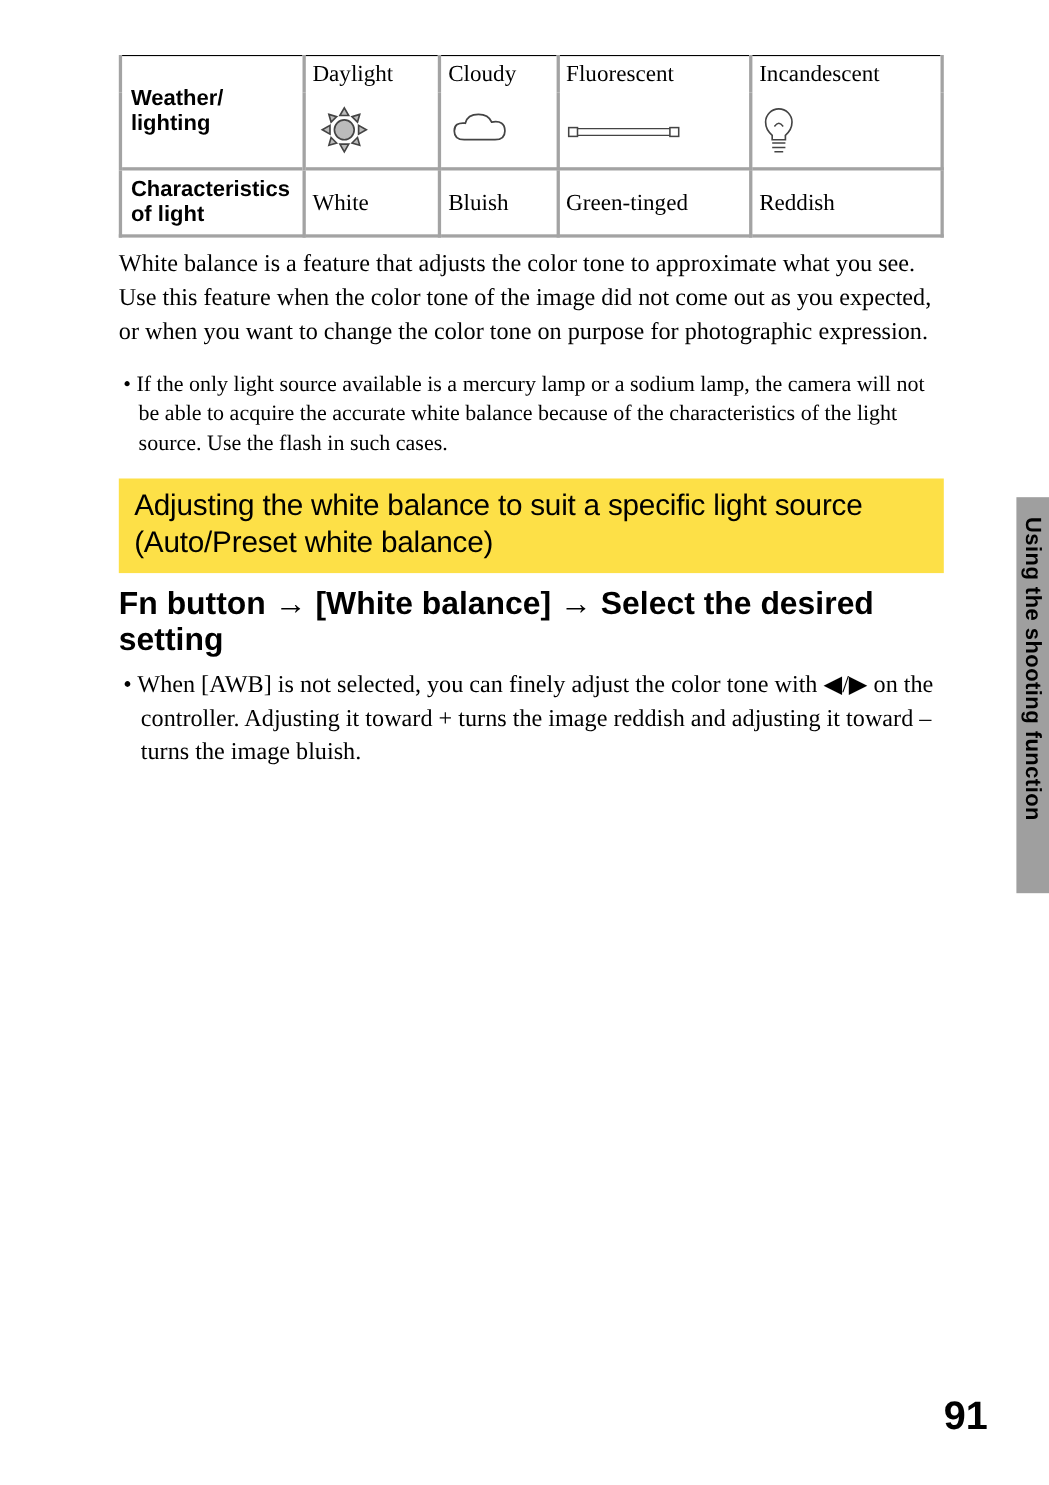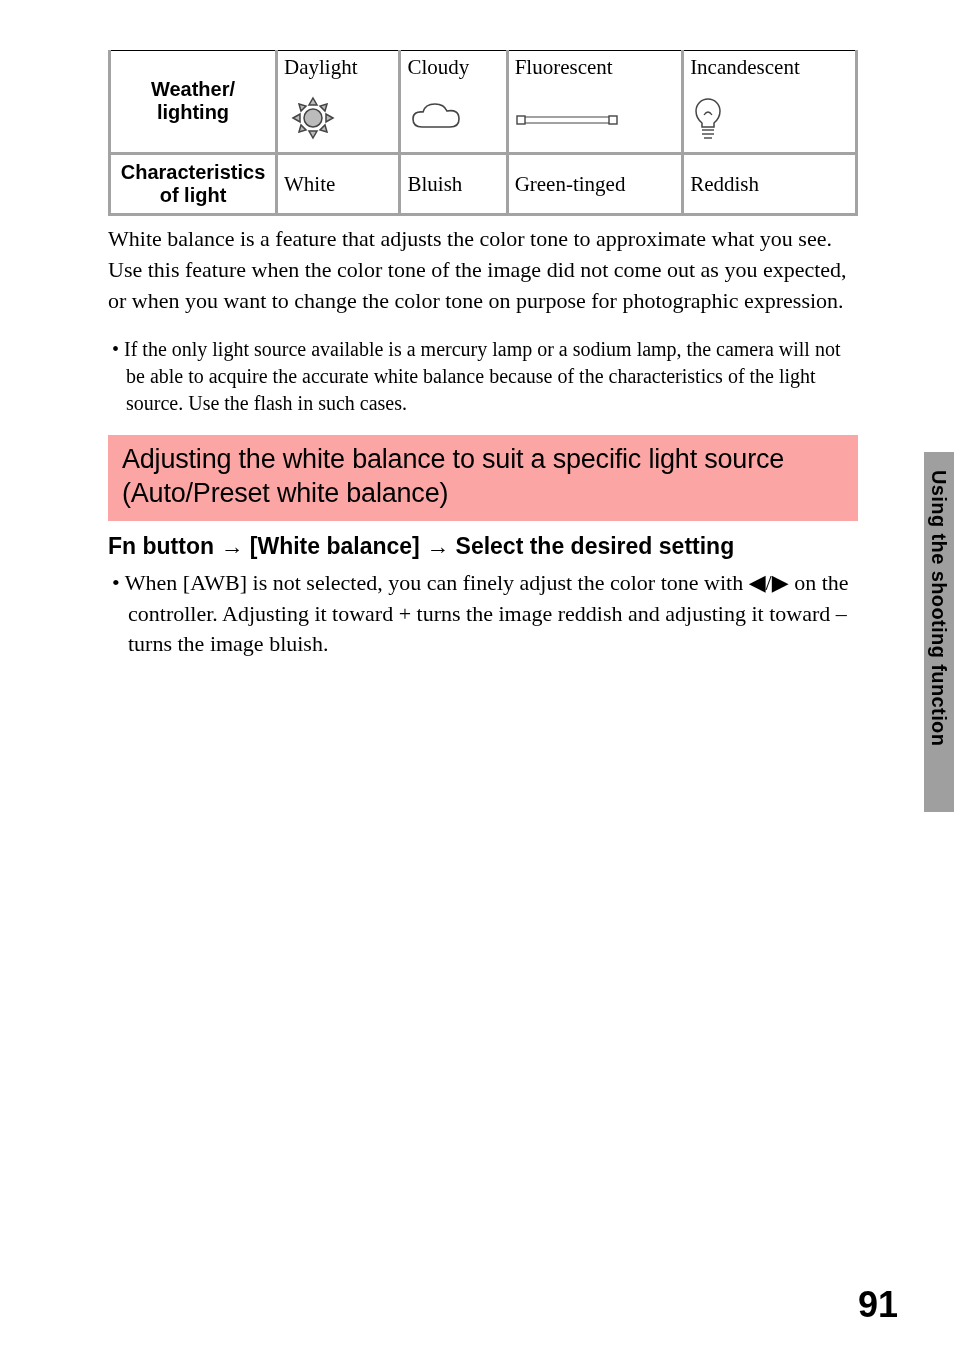--- a/index.html
+++ b/index.html
@@ -3,37 +3,37 @@
 <meta charset="utf-8">
 <style>
   html,body{margin:0;padding:0;background:#fff;font-family:"Times New Roman",serif;color:#000}
   .page{position:relative;width:954px;height:1350px;margin:0 auto;box-sizing:border-box}
   .content{position:absolute;left:108px;top:50px;width:750px}
   h1{font-family:"Arial Black","Helvetica Neue",Arial,sans-serif;font-weight:900;font-size:43px;letter-spacing:-0.5px;margin:0 0 32px 0}
   .intro{font-size:22px;line-height:1.4;margin:0 0 18px 0}
   table.wb{border-collapse:collapse;width:750px}
   table.wb th,table.wb td{border:3px solid #a3a3a3}
   table.wb td{font-size:21px;vertical-align:middle;padding:4px 6px}
-  table.wb .rowhead{font-family:Arial,Helvetica,sans-serif;font-weight:bold;font-size:20px;text-align:center;padding:6px 8px;line-height:1.15}
+  table.wb .rowhead{font-family:Arial,Helvetica,sans-serif;font-weight:bold;font-size:20px;text-align:left;padding:6px 8px;line-height:1.15}
   table.wb .icon-cell{height:60px}
   table.wb .top-label td{border-top:1px solid #000;border-bottom:none;padding-top:4px}
   table.wb .icon-row td{border-top:none}
   .col0{width:148px}
   .para2{font-size:22px;line-height:1.4;margin:8px 0 20px 0}
   .note-head{font-family:Arial,Helvetica,sans-serif;font-weight:bold;font-size:21px;margin:0 0 2px 0}
   .note-list{margin:0 0 18px 0;padding-left:0;list-style:none;font-size:20px;line-height:1.35}
   .note-list li{padding-left:18px;text-indent:-14px}
-  .sub-head{background:#fca5a5;font-family:Arial,Helvetica,sans-serif;font-size:27px;line-height:1.25;padding:8px 30px 10px 14px;margin:0 0 12px 0;letter-spacing:-0.2px}
-  .fn-line{font-family:Arial,Helvetica,sans-serif;font-weight:bold;font-size:23px;margin:0 0 8px 0}
+  .sub-head{background:#fde047;font-family:Arial,Helvetica,sans-serif;font-size:27px;line-height:1.25;padding:8px 30px 10px 14px;margin:0 0 12px 0;letter-spacing:-0.2px}
+  .fn-line{font-family:Arial,Helvetica,sans-serif;font-weight:bold;font-size:29px;margin:0 0 8px 0}
   .fn-line .arrow{font-weight:normal}
   .bullet{margin:0;padding-left:0;list-style:none;font-size:22px;line-height:1.4}
   .bullet li{padding-left:20px;text-indent:-16px}
   .side-tab{position:absolute;right:0;top:452px;width:30px;height:360px;background:#9f9f9f}
   .side-text{position:absolute;right:4px;top:470px;font-family:Arial,Helvetica,sans-serif;font-weight:bold;font-size:20px;writing-mode:vertical-rl;letter-spacing:0.4px}
-  .page-num{position:absolute;right:56px;bottom:24px;font-family:"Arial Black",Arial,sans-serif;font-weight:900;font-size:36px}
+  .page-num{position:absolute;right:56px;bottom:42px;font-family:"Arial Black",Arial,sans-serif;font-weight:900;font-size:36px}
   
   .icon-svg{display:inline-block;vertical-align:middle}
 </style>
 </head>
 <body>
 
 <div class="page">
 
   <div class="side-tab"></div>
   <div class="side-text">Using the shooting function</div>

